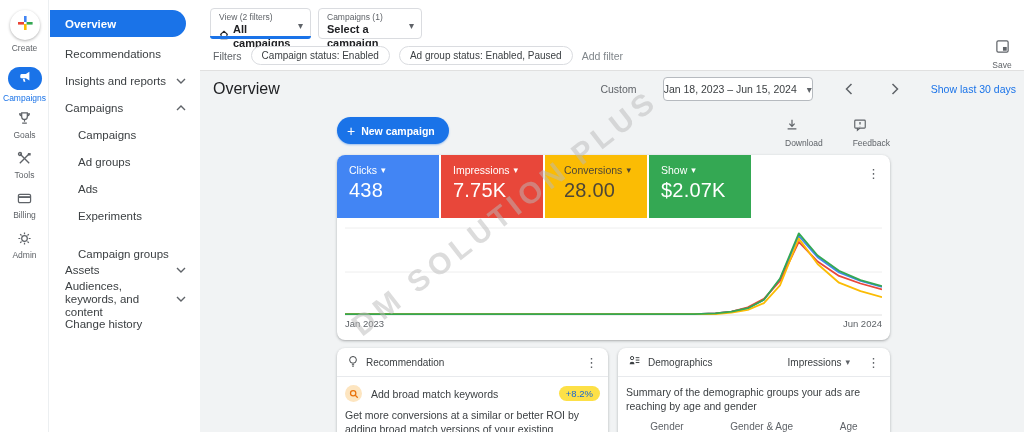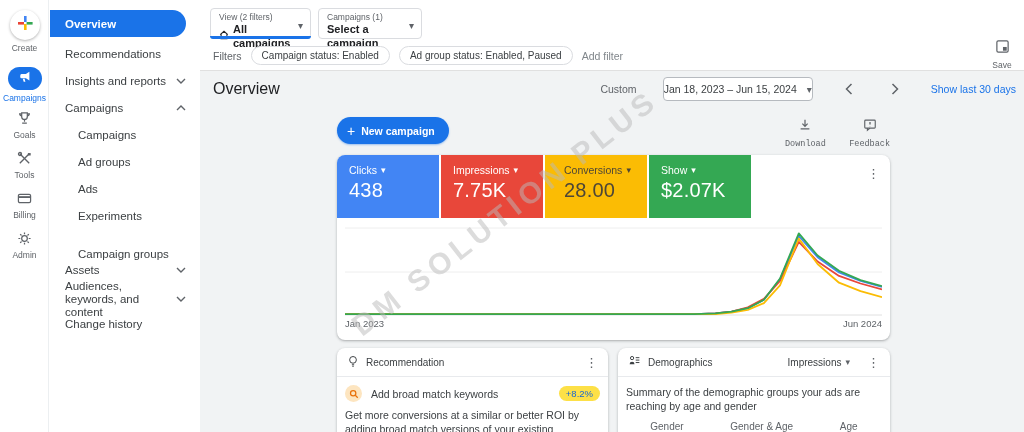--- a/index.html
+++ b/index.html
@@ -48,21 +48,21 @@
   .date-group { position:absolute; right:8px; top:6px; display:flex; align-items:center; gap:26px; }
   .custom-lbl { font-size:10.5px; color:#5f6368; }
   .date-box { border:1px solid #b6babf; border-radius:4px; background:#fff; height:24px; display:flex; align-items:center; gap:10px; padding:0 0; font-size:10.5px; color:#3c4043; cursor:pointer; }
   .date-box .caret { color:#5f6368; font-size:10px; }
   .date-nav { width:20px; height:20px; display:flex; align-items:center; justify-content:center; cursor:pointer; color:#5f6368; }
   .range-link { font-size:10.5px; color:#1a73e8; cursor:pointer; white-space:nowrap; }
 
   .new-campaign { position:absolute; left:137px; top:117px; height:27px; border:none; border-radius:14px; background:#1a73e8; color:#fff; font-size:10.5px; font-weight:bold; font-family:inherit; display:flex; align-items:center; gap:6px; padding:0 14px 0 10px; cursor:pointer; box-shadow:0 1px 2px rgba(26,115,232,.4); }
   .new-campaign .plus { font-size:14px; font-weight:normal; }
   .mini-actions { position:absolute; left:585px; top:118px; width:105px; display:flex; justify-content:space-between; }
-  .mini-action { display:flex; flex-direction:column; align-items:center; cursor:pointer;font-family:Liberation Mono, monospace; }
+  .mini-action { display:flex; flex-direction:column; cursor:pointer; }
   .mini-action .lbl { font-size:8.5px; color:#5f6368; margin-top:2px; }
 
   .card { position:absolute; background:#fff; border-radius:8px; box-shadow:0 1px 2px rgba(60,64,67,.3),0 1px 3px 1px rgba(60,64,67,.08); }
   .chart-card { left:137px; top:155px; width:553px; height:185px; }
   .metric-strip { position:absolute; left:0; top:0; display:flex; gap:2px; }
   .metric { width:102px; height:63px; padding:9px 0 0 12px; cursor:pointer; }
   .metric:first-child { border-top-left-radius:8px; }
   .metric .mlabel { font-size:10.5px; display:flex; align-items:center; gap:4px; }
   .metric .mlabel .caret { font-size:9px; }
   .metric .mvalue { font-size:20px; margin-top:3px; letter-spacing:.2px; }

